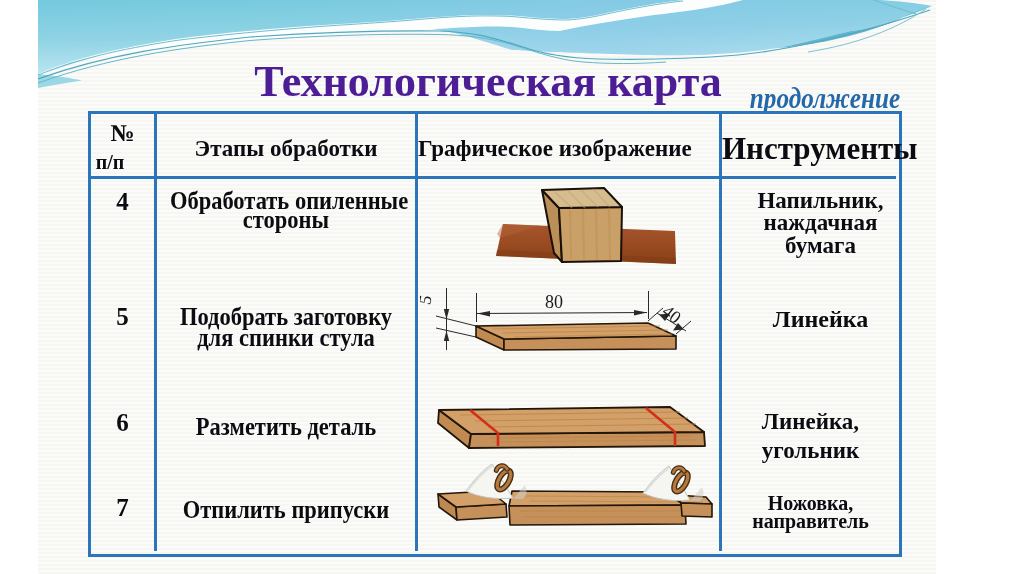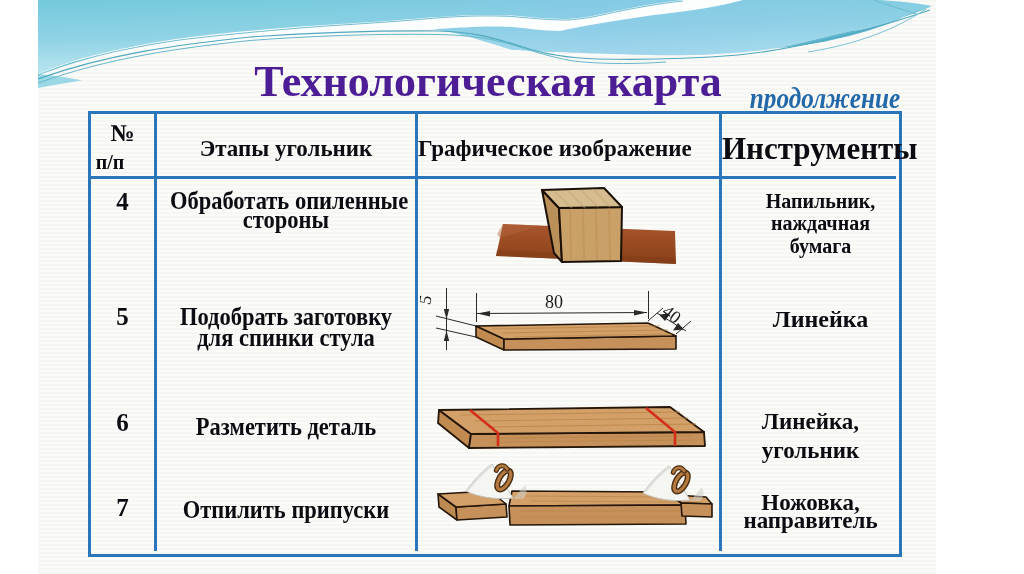--- a/index.html
+++ b/index.html
@@ -63,38 +63,38 @@
 <div class="abs" style="left:736.5px;top:84px;width:160px;text-align:center;font-size:30px;line-height:28px;font-weight:bold;font-style:italic;color:#2368a8;transform:scaleX(0.84);">продолжение</div>
 
 <div class="abs" style="left:88px;top:111px;width:808px;height:440px;border:3px solid #2b76bb;"></div>
 <div class="bl" style="left:154px;top:114px;width:3px;height:437px;"></div>
 <div class="bl" style="left:415px;top:114px;width:3px;height:437px;"></div>
 <div class="bl" style="left:719px;top:114px;width:3px;height:437px;"></div>
 <div class="bl" style="left:91px;top:176px;width:805px;height:3px;"></div>
 
 <div class="txt" style="left:91px;top:120.5px;width:63px;font-size:24px;line-height:24px;">№</div>
 <div class="txt" style="left:90px;top:150px;width:40px;font-size:20px;line-height:24px;">п/п</div>
-<div class="txt" style="left:157px;top:135px;width:258px;font-size:23px;line-height:28px;">Этапы угольник</div>
+<div class="txt" style="left:157px;top:135px;width:258px;font-size:23px;line-height:28px;">Этапы обработки</div>
 <div class="txt" style="left:418px;top:135px;width:259px;font-size:23px;line-height:28px;">Графическое изображение</div>
 <div class="txt" style="left:722px;top:135px;width:175px;font-size:31px;line-height:28px;">Инструменты</div>
 
 <div class="txt" style="left:91px;top:188px;width:63px;font-size:25px;line-height:28px;">4</div>
 <div class="txt" style="left:91px;top:303px;width:63px;font-size:25px;line-height:28px;">5</div>
 <div class="txt" style="left:91px;top:409px;width:63px;font-size:25px;line-height:28px;">6</div>
 <div class="txt" style="left:91px;top:494px;width:63px;font-size:25px;line-height:28px;">7</div>
 
 <div class="txt" style="left:157px;top:192px;width:258px;font-size:25px;line-height:18.5px;transform:scaleX(0.9);">Обработать опиленные<br>стороны</div>
 <div class="txt" style="left:157px;top:307px;width:258px;font-size:25px;line-height:20.8px;transform:scaleX(0.9);">Подобрать заготовку<br>для спинки стула</div>
 <div class="txt" style="left:157px;top:413px;width:258px;font-size:25px;line-height:28px;transform:scaleX(0.9);">Разметить деталь</div>
 <div class="txt" style="left:157px;top:496px;width:258px;font-size:25px;line-height:28px;transform:scaleX(0.9);">Отпилить припуски</div>
 
-<div class="txt" style="left:723px;top:190px;width:195px;font-size:20px;line-height:22.4px;">Напильник,<br>наждачная<br>бумага</div>
+<div class="txt" style="left:723px;top:190px;width:195px;font-size:23px;line-height:22.4px;">Напильник,<br>наждачная<br>бумага</div>
 <div class="txt" style="left:723px;top:305px;width:195px;font-size:24px;line-height:28px;">Линейка</div>
 <div class="txt" style="left:723px;top:407px;width:175px;font-size:23px;line-height:29px;">Линейка,<br>угольник</div>
-<div class="txt" style="left:723px;top:494px;width:175px;font-size:23px;line-height:18px;">Ножовка,<br>направитель</div>
+<div class="txt" style="left:723px;top:494px;width:175px;font-size:20px;line-height:18px;">Ножовка,<br>направитель</div>
 
 <svg class="abs" style="left:480px;top:182px;" width="220" height="90" viewBox="0 0 220 90">
   <defs>
     <linearGradient id="strip" x1="0" y1="0" x2="0" y2="1">
       <stop offset="0" stop-color="#a8552c"></stop>
       <stop offset="1" stop-color="#8a4017"></stop>
     </linearGradient>
   </defs>
   <path d="M23,42 L195,49 L196,82 L16,74 Z" fill="url(#strip)"></path>
   <path d="M23,42 L60,43.5 L20,56 L17,52 Z" fill="#b4663c" opacity="0.45"></path>

